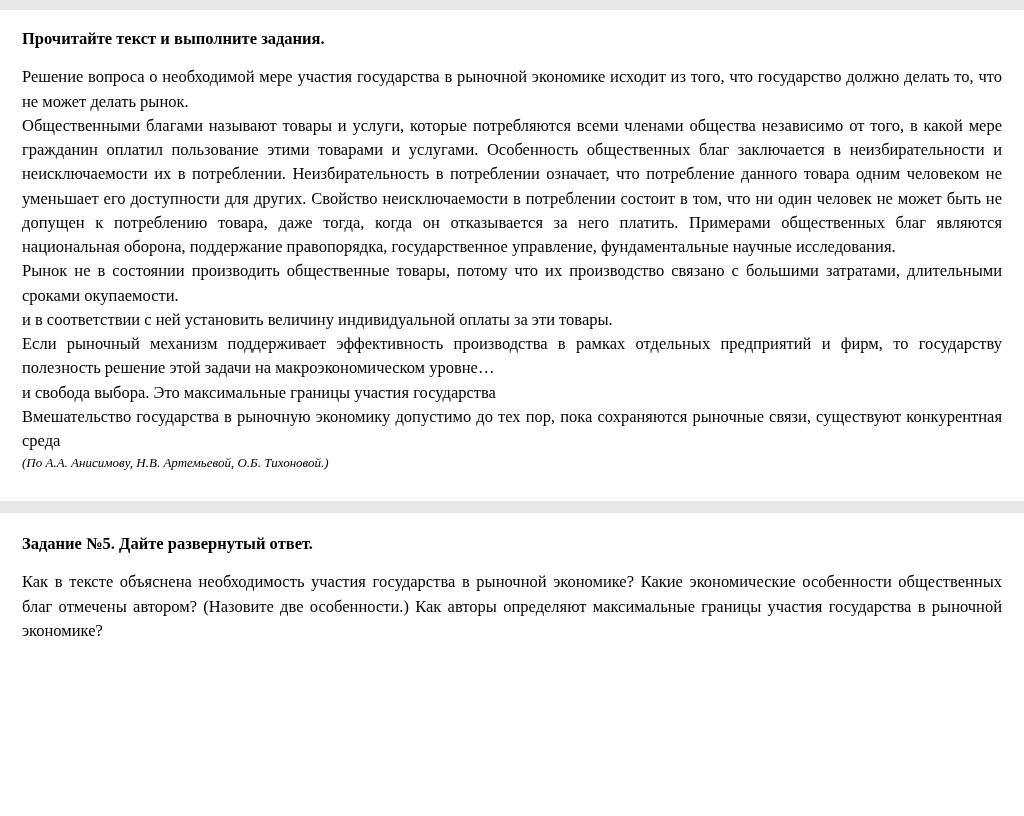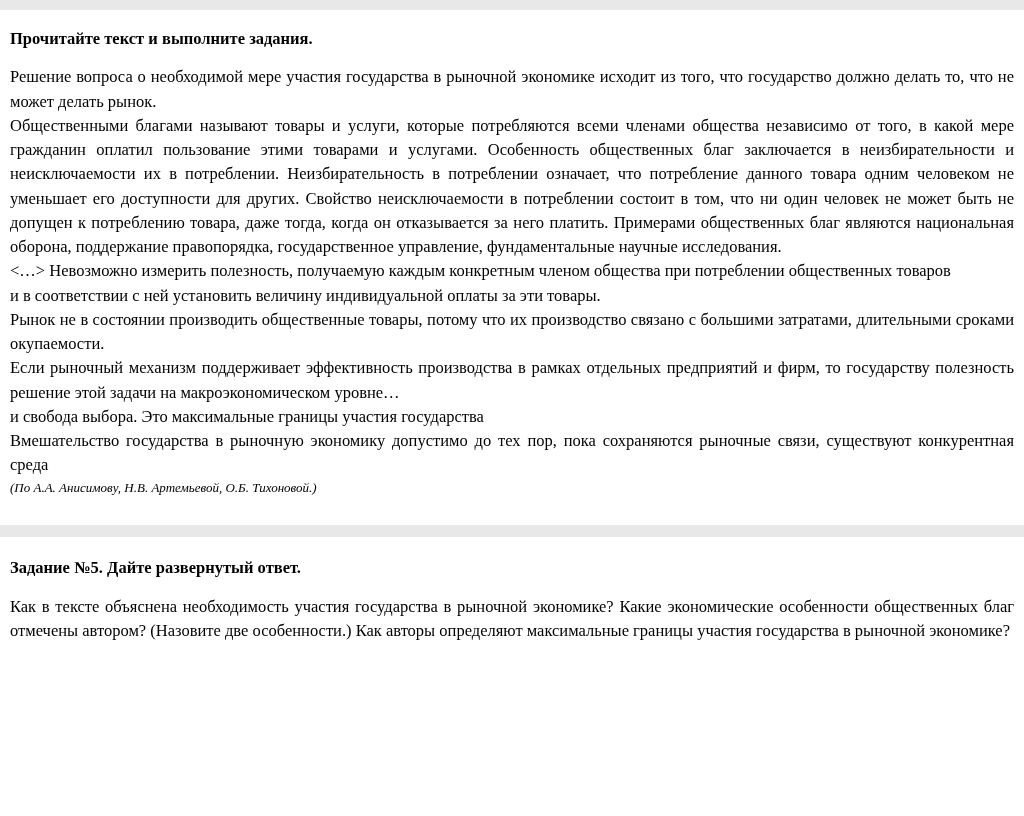--- a/index.html
+++ b/index.html
@@ -19,21 +19,21 @@
     position: relative;
     background: #ffffff;
     overflow: hidden;
   }
   .top-band {
     height: 10px;
     background: #e8e8e8;
     width: 100%;
   }
   .section {
-    padding: 0 10px;
+    padding: 0 22px;
     box-sizing: border-box;
   }
   .section-heading {
     font-weight: bold;
     font-size: 16.5px;
     line-height: 1.3;
     margin-top: 18px;
     margin-bottom: 16px;
   }
   .para {
@@ -79,23 +79,22 @@
 
 <div class="page">
 
   <div class="top-band"></div>
 
   <div class="section">
     <div class="section-heading">Прочитайте текст и выполните задания.</div>
 
     <p class="para">Решение вопроса о необходимой мере участия государства в рыночной экономике исходит из того, что государство должно делать то, что не может делать рынок.</p>
     <p class="para">Общественными благами называют товары и услуги, которые потребляются всеми членами общества независимо от того, в какой мере гражданин оплатил пользование этими товарами и услугами. Особенность общественных благ заключается в неизбирательности и неисключаемости их в потреблении. Неизбирательность в потреблении означает, что потребление данного товара одним человеком не уменьшает его доступности для других. Свойство неисключаемости в потреблении состоит в том, что ни один человек не может быть не допущен к потреблению товара, даже тогда, когда он отказывается за него платить. Примерами общественных благ являются национальная оборона, поддержание правопорядка, государственное управление, фундаментальные научные исследования.</p>
-    <p class="para">&lt;…&gt; Невозможно измерить полезность, получаемую каждым конкретным членом общества при потреблении общественных товаров</p>
+    <p class="para">Рынок не в состоянии производить общественные товары, потому что их производство связано с большими затратами, длительными сроками окупаемости.</p>
     <p class="para nowrap-last">и в соответствии с ней установить величину индивидуальной оплаты за эти товары.</p>
-    <p class="para">Рынок не в состоянии производить общественные товары, потому что их производство связано с большими затратами, длительными сроками окупаемости.</p>
     <p class="para">Если рыночный механизм поддерживает эффективность производства в рамках отдельных предприятий и фирм, то государству полезность решение этой задачи на макроэкономическом уровне…</p>
     <p class="para nowrap-last">и свобода выбора. Это максимальные границы участия государства</p>
     <p class="para">Вмешательство государства в рыночную экономику допустимо до тех пор, пока сохраняются рыночные связи, существуют конкурентная среда</p>
 
     <p class="source">(По А.А. Анисимову, Н.В. Артемьевой, О.Б. Тихоновой.)</p>
   </div>
 
   <div class="divider-band"></div>
 
   <div class="section">

